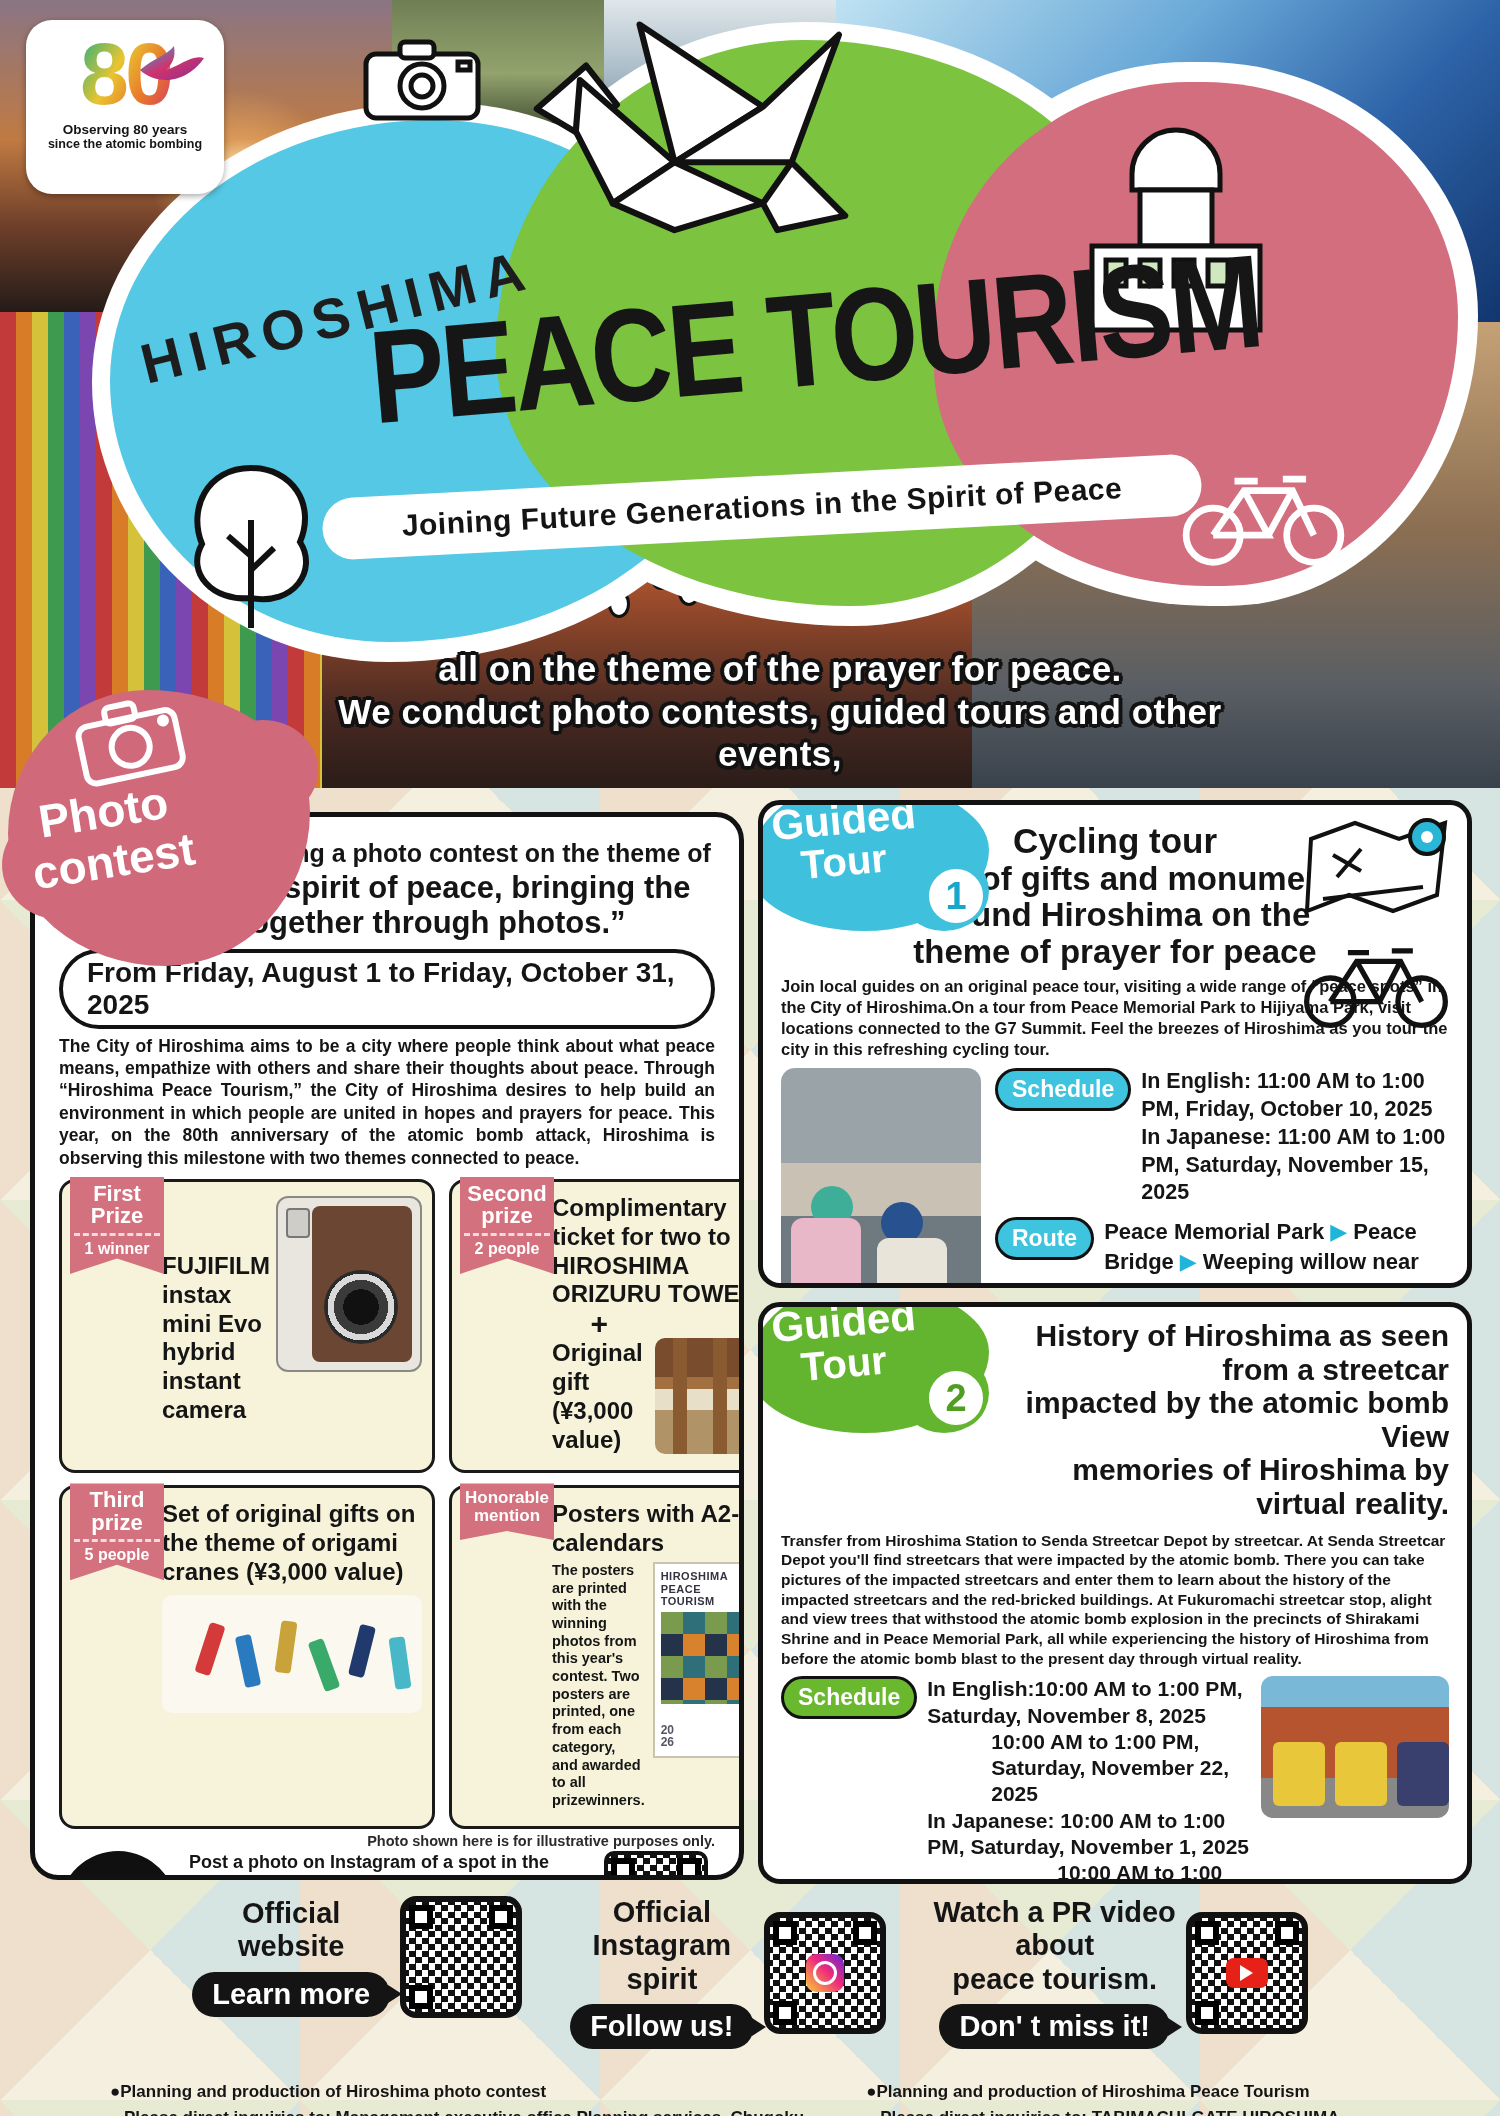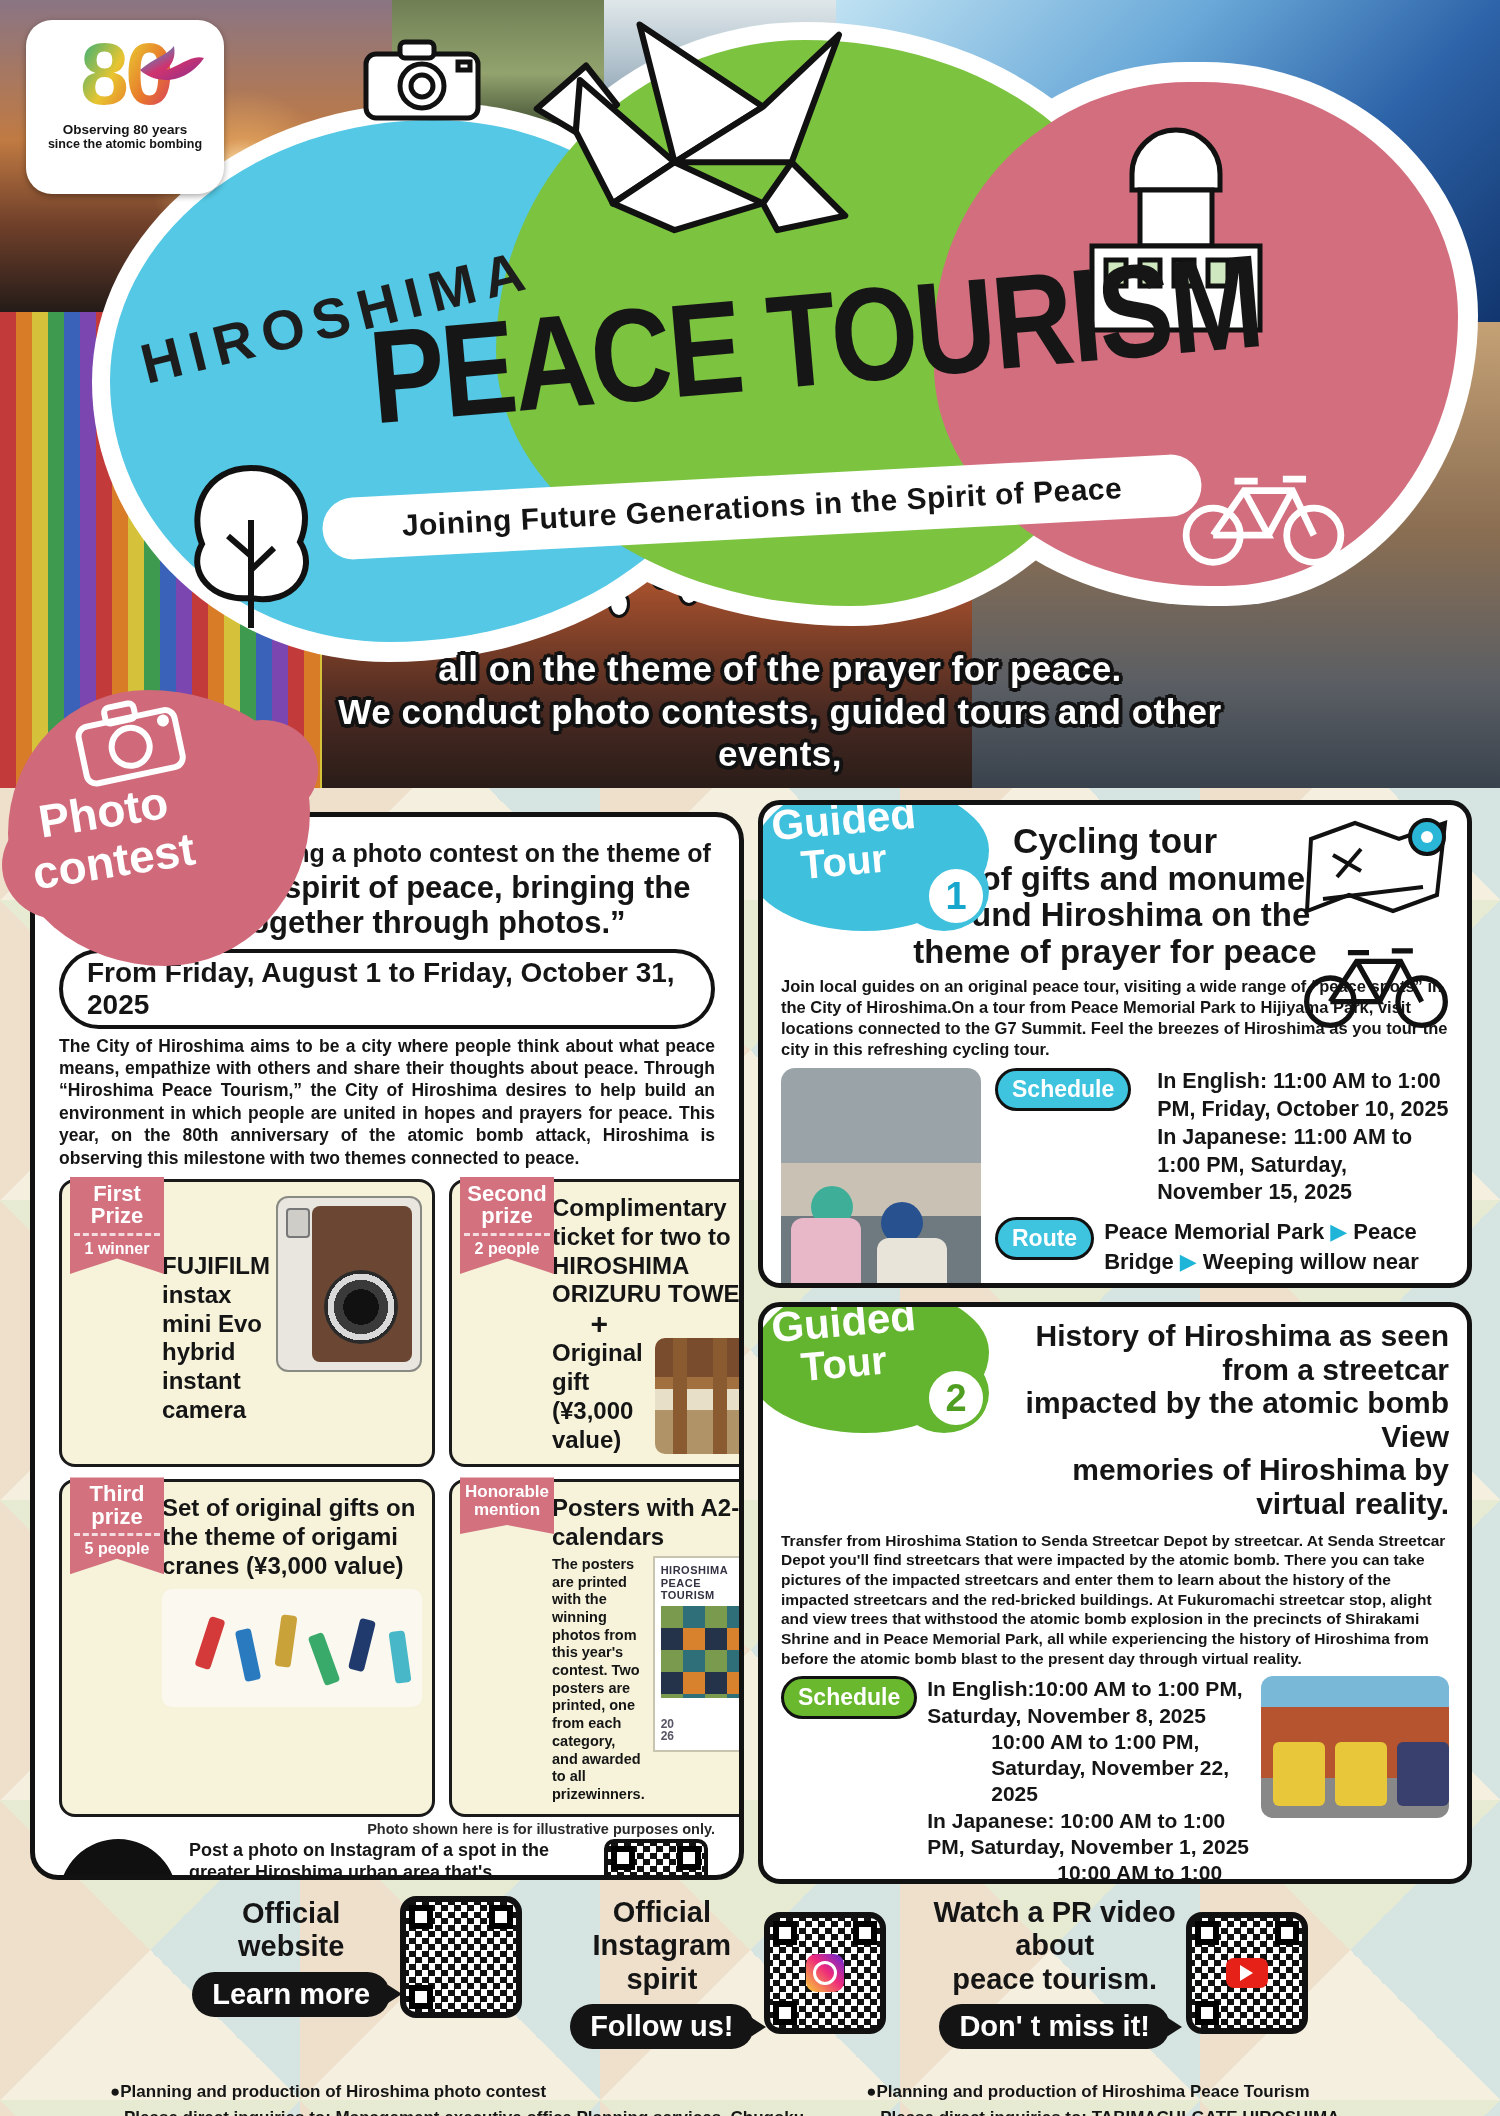--- a/index.html
+++ b/index.html
@@ -58,21 +58,21 @@
   .pc-text .l2{font-size:46px;margin-left:-14px;}
   
   .card{position:absolute;background:#fff;border:5px solid #121212;box-sizing:border-box;}
   
   .left-card{left:30px;top:812px;width:714px;height:1068px;border-radius:28px;padding:22px 24px 14px 24px;overflow:hidden;}
   .lc-intro{text-align:center;font-size:25px;font-weight:800;padding-left:70px;}
   .lc-theme{text-align:center;font-size:31px;font-weight:800;line-height:1.14;margin-top:2px;}
   .lc-period{width:fit-content;margin:8px auto 6px;border:4px solid #121212;border-radius:40px;padding:4px 24px;font-size:28px;font-weight:800;}
   .lc-desc{font-size:17.5px;font-weight:700;line-height:1.28;text-align:justify;}
   .prize-grid{display:grid;grid-template-columns:1fr 1fr;gap:12px 14px;margin-top:10px;}
-  .pbox{position:relative;background:#f6f3da;border:3px solid #1a1a1a;border-radius:16px;min-height:200px;padding:12px 10px 10px 100px;box-sizing:border-box;}
+  .pbox{position:relative;background:#f6f3da;border:3px solid #1a1a1a;border-radius:16px;min-height:200px;padding:12px 10px 16px 100px;box-sizing:border-box;}
   .ribbon{position:absolute;left:8px;top:-5px;width:86px;padding:6px 4px 16px;background:#d4717f;color:#fff;text-align:center;clip-path:polygon(0 0,100% 0,100% 100%,50% 84%,0 100%);}
   .ribbon .r1{font-size:22px;font-weight:800;line-height:1.02;}
   .ribbon .r2{font-size:22px;font-weight:800;line-height:1.02;}
   .ribbon .rw{font-size:16px;font-weight:800;border-top:3px dashed rgba(255,255,255,.75);margin-top:5px;padding-top:4px;}
   .ptext{font-size:24px;font-weight:800;line-height:1.2;}
   .pbox1-row{display:flex;gap:6px;}
   .cam-ill{flex:none;width:142px;height:172px;background:#e9e6e0;border:2px solid #8a8a84;border-radius:12px;position:relative;margin-top:2px;}
   .cam-ill .front{position:absolute;left:34px;top:8px;right:8px;bottom:8px;background:#6b4733;border-radius:8px;}
   .cam-ill .lens{position:absolute;right:22px;bottom:26px;width:74px;height:74px;border-radius:50%;background:radial-gradient(circle,#111 0 34%,#3a3a3a 34% 52%,#d9d9d9 52% 64%,#2a2a2a 64% 100%);}
   .cam-ill .vf{position:absolute;left:8px;top:10px;width:20px;height:26px;background:#cfcdc8;border-radius:4px;border:2px solid #777;}
@@ -116,21 +116,21 @@
   .t1-desc{font-size:16.5px;font-weight:700;line-height:1.27;margin-top:6px;}
   .map-ic{position:absolute;right:14px;top:10px;width:150px;height:104px;}
   .bike-ic{position:absolute;right:12px;top:118px;width:158px;height:110px;}
   .info-row{display:flex;gap:14px;margin-top:8px;}
   .t1-photo{flex:none;width:200px;height:238px;border-radius:14px;background:linear-gradient(180deg,#9aa4a8 0 40%,#c9c2b4 40% 62%,#6f7a80 62% 100%);position:relative;overflow:hidden;}
   .t1-photo::before{content:"";position:absolute;left:30px;top:118px;width:42px;height:42px;border-radius:50%;background:#3fae99;box-shadow:70px 16px 0 #27518f;}
   .t1-photo::after{content:"";position:absolute;left:10px;top:150px;width:70px;height:80px;border-radius:12px;background:#e8b8c8;box-shadow:86px 20px 0 #e8e4da;}
   .sched-row{display:flex;gap:10px;align-items:flex-start;}
   .pill{flex:none;border:3px solid #111;border-radius:26px;color:#fff;font-weight:800;font-size:23px;padding:5px 14px;text-align:center;}
   .pill-blue{background:#3fc4e0;} .pill-green{background:#6ab82e;}
-  .sched-lines{font-size:21.5px;font-weight:800;line-height:1.3;margin-left:16px;}
+  .sched-lines{font-size:21.5px;font-weight:800;line-height:1.3;}
   .route-row{display:flex;gap:10px;align-items:flex-start;margin-top:10px;}
   .route-text{font-size:22px;font-weight:800;line-height:1.35;}
   .arr{font-weight:800;padding:0 6px;}
   .a-blue{color:#1fb5d8;}
   .t2-title{margin-left:212px;text-align:right;font-size:30px;font-weight:900;line-height:1.12;}
   .t2-desc{font-size:15.5px;font-weight:700;line-height:1.27;margin-top:10px;}
   .t2-sched{display:flex;gap:10px;margin-top:8px;}
   .t2-sched-lines{flex:1;font-size:21px;font-weight:800;line-height:1.25;}
   .t2-indent{margin-left:64px;}
   .t2-indent2{margin-left:130px;}

